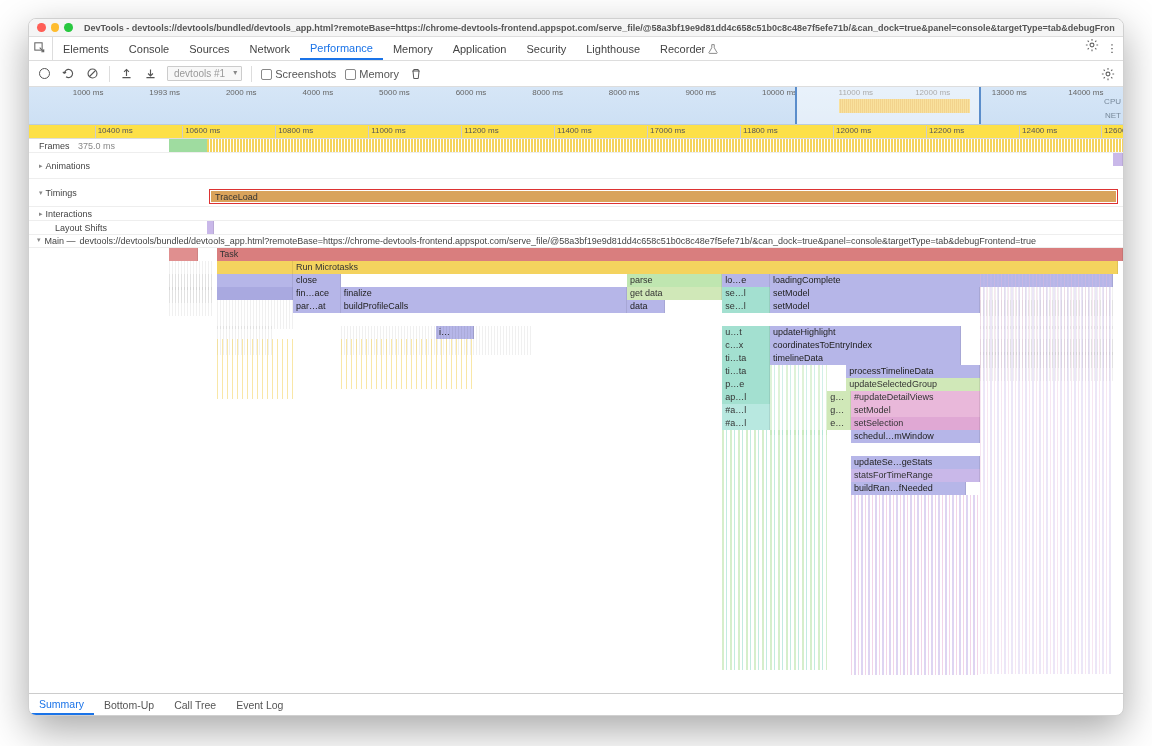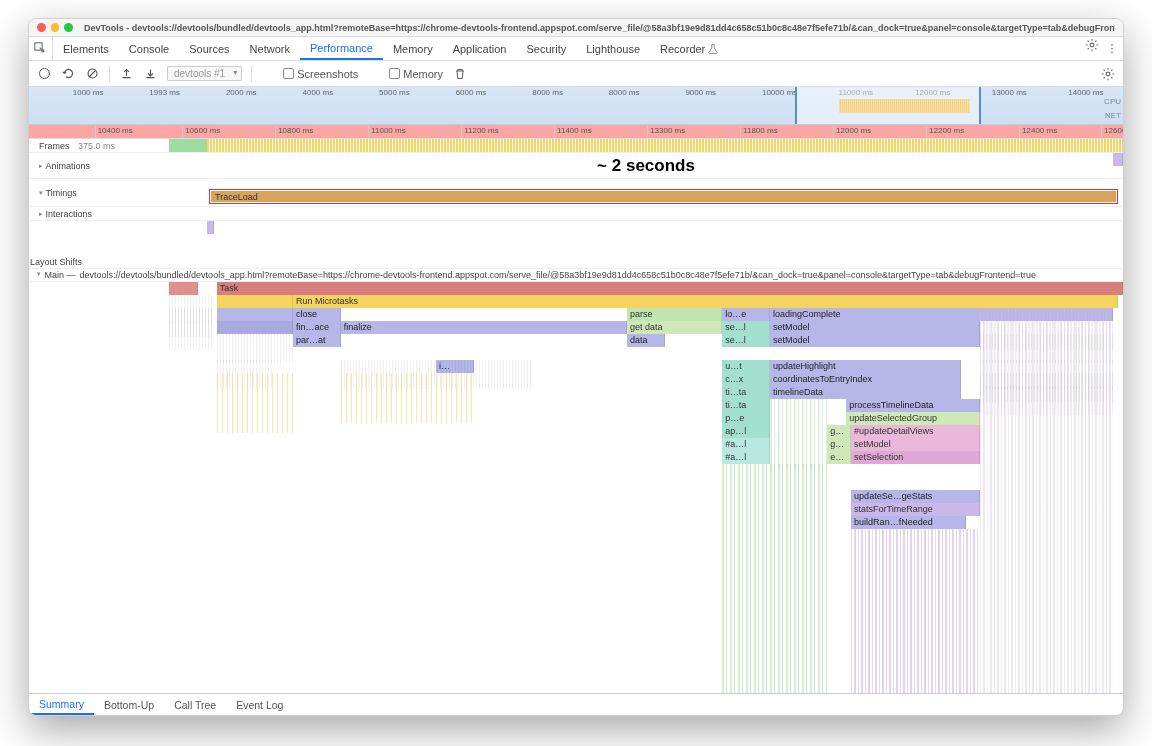--- a/index.html
+++ b/index.html
@@ -18,36 +18,36 @@
 .tab.active { color: #1a73e8; border-bottom: 2px solid #1a73e8; }
 .tab.rec { gap: 3px; }
 .spacer { flex: 1; }
 .kebab { width: 22px; display: flex; align-items: center; justify-content: center; }
 
 .toolbar { height: 26px; border-bottom: 1px solid #ddd; display: flex; align-items: center; gap: 9px; padding: 0 8px; font-size: 11px; color: #555; }
 .tb-ic { width: 15px; height: 15px; display: flex; align-items: center; justify-content: center; }
 .rec-dot { width: 11px; height: 11px; border: 1.4px solid #555; border-radius: 50%; }
 .sel { border: 1px solid #ccc; background: #f8f8f8; padding: 1px 16px 1px 6px; border-radius: 1px; color: #999; font-size: 10px; position: relative; }
 .sel::after { content: "▾"; position: absolute; right: 4px; top: 1px; font-size: 8px; color: #888; }
-.chk { display: flex; align-items: flex-start; gap: 3px; margin-left: 22px; }
+.chk { display: flex; align-items: flex-end; gap: 3px; }
 .chk-box { width: 11px; height: 11px; border: 1px solid #888; border-radius: 2px; }
 
 .overview { height: 38px; background: linear-gradient(#d6e6f7,#cde0f4); border-bottom: 1px solid #bcd; position: relative; font-size: 8px; color: #666; }
 .ov-tick { position: absolute; top: 1px; }
 .ov-sel { position: absolute; top: 0; bottom: 0; background: rgba(255,255,255,.45); border-left: 2px solid #5a8dcb; border-right: 2px solid #5a8dcb; }
 .ov-flame { position: absolute; top: 12px; height: 14px; background: repeating-linear-gradient(90deg,#f4c94e,#f4c94e 1px,#e8b030 1px,#e8b030 2px); }
 .ov-lab { position: absolute; right: 2px; font-size: 8px; color: #789; }
 
-.ruler2 { height: 14px; border-bottom: 1px solid #ddd; position: relative; font-size: 8px; color: #555; background: #fca5a5; }
+.ruler2 { height: 14px; border-bottom: 1px solid #ddd; position: relative; font-size: 8px; color: #555; background: #fde047; }
 .r2-tick { position: absolute; top: 1px; border-left: 1px solid #ccc; height: 12px; padding-left: 2px; }
 
 .tracks { flex: 1; overflow: hidden; position: relative; font-size: 9.5px; color: #333; background: #fff; }
 .track { display: flex; border-bottom: 1px solid #eee; min-height: 14px; }
 .track-label { width: 140px; padding: 1px 4px 1px 10px; font-size: 9px; color: #444; display: flex; align-items: center; gap: 3px; }
-.track-label.sub { padding-left: 1px; margin-top: 35px; }
+.track-label.sub { padding-left: 26px; }
 .disc { font-size: 7px; color: #888; }
 .track-body { flex: 1; position: relative; }
 
 .bar { position: absolute; height: 13px; top: 0; overflow: hidden; white-space: nowrap; padding: 0 3px; font-size: 9px; line-height: 13px; border-right: 1px solid rgba(0,0,0,.08); }
 .frames-strip { position: absolute; top: 0; height: 13px; left: 4%; right: 0; background: repeating-linear-gradient(90deg,#f4d35e 0,#f4d35e 2px,#fff 2px,#fff 3px); }
 .frames-first { position: absolute; top: 0; height: 13px; left: 0; width: 4%; background: #9fdca0; }
 
 .annot { position: absolute; left: 0; right: 0; text-align: center; font-size: 17px; font-weight: 700; color: #000; }
 
 .traceload-wrap { border: 1.5px solid #d33; position: absolute; left: 4.2%; right: .5%; top: 0; height: 15px; }
@@ -196,21 +196,21 @@
     <span class="ov-lab" style="top:24px">NET</span>
   </div>
 
   <div class="ruler2">
     <span class="r2-tick" style="left:6%">10400 ms</span>
     <span class="r2-tick" style="left:14%">10600 ms</span>
     <span class="r2-tick" style="left:22.5%">10800 ms</span>
     <span class="r2-tick" style="left:31%">11000 ms</span>
     <span class="r2-tick" style="left:39.5%">11200 ms</span>
     <span class="r2-tick" style="left:48%">11400 ms</span>
-    <span class="r2-tick" style="left:56.5%">13300 ms</span>
+    <span class="r2-tick" style="left:56.5%">17000 ms</span>
     <span class="r2-tick" style="left:65%">11800 ms</span>
     <span class="r2-tick" style="left:73.5%">12000 ms</span>
     <span class="r2-tick" style="left:82%">12200 ms</span>
     <span class="r2-tick" style="left:90.5%">12400 ms</span>
     <span class="r2-tick" style="left:98%">12600</span>
   </div>
 
   <div class="tracks">
 
     <div class="track">
@@ -220,21 +220,20 @@
           <div class="frames-strip"></div>
         </div>
     </div>
 
     <div class="track" style="height:26px">
       <div class="track-label">
           <span class="disc">▸</span>
           <span>Animations</span>
         </div>
       <div class="track-body">
-          <div class="annot" style="top:3px">~ 2 seconds</div>
         <div class="bar c-pur" style="left:99%;width:1%;top:0"></div>
       </div>
     </div>
 
     <div class="track" style="height:28px">
       <div class="track-label">
           <span class="disc">▾</span>
           <span>Timings</span>
         </div>
       <div class="track-body">
@@ -296,20 +295,21 @@
         <div class="bar c-blue" style="left:18%;width:30%">finalize</div>
         <div class="bar c-lgrn" style="left:48%;width:10%">get data</div>
         <div class="bar c-teal" style="left:58%;width:5%">se…l</div>
         <div class="bar c-blue" style="left:63%;width:22%">setModel</div>
         <div class="noise" style="left:85%;width:14%"></div>
       </div>
 
       <div class="row" style="top:52px">
         <div class="noise" style="left:5%;width:8%"></div>
         <div class="bar c-blue" style="left:13%;width:5%">par…at</div>
+        <div class="bar c-blue" style="left:18%;width:30%">buildProfileCalls</div>
         <div class="bar c-blue" style="left:48%;width:4%">data</div>
         <div class="bar c-teal" style="left:58%;width:5%">se…l</div>
         <div class="bar c-blue" style="left:63%;width:22%">setModel</div>
         <div class="noise" style="left:85%;width:14%"></div>
       </div>
 
 
       <div class="row" style="top:78px">
         <div class="noise" style="left:5%;width:6%"></div>
         <div class="bar c-blue" style="left:28%;width:4%">i…</div>
@@ -352,20 +352,23 @@
         <div class="bar c-lgrn" style="left:69%;width:2.5%">g…</div>
         <div class="bar c-pink" style="left:71.5%;width:13.5%">setModel</div>
       </div>
 
       <div class="row" style="top:169px">
         <div class="bar c-cyan" style="left:58%;width:5%">#a…l</div>
         <div class="bar c-lgrn" style="left:69%;width:2.5%">e…</div>
         <div class="bar c-mag" style="left:71.5%;width:13.5%">setSelection</div>
       </div>
 
+      <div class="row" style="top:182px">
+          <div class="bar c-blue" style="left:71.5%;width:13.5%">schedul…mWindow</div>
+        </div>
       <div class="row" style="top:208px">
           <div class="bar c-blue" style="left:71.5%;width:13.5%">updateSe…geStats</div>
         </div>
       <div class="row" style="top:221px">
           <div class="bar c-pur" style="left:71.5%;width:13.5%">statsForTimeRange</div>
         </div>
       <div class="row" style="top:234px">
           <div class="bar c-blue" style="left:71.5%;width:12%">buildRan…fNeeded</div>
         </div>
 

